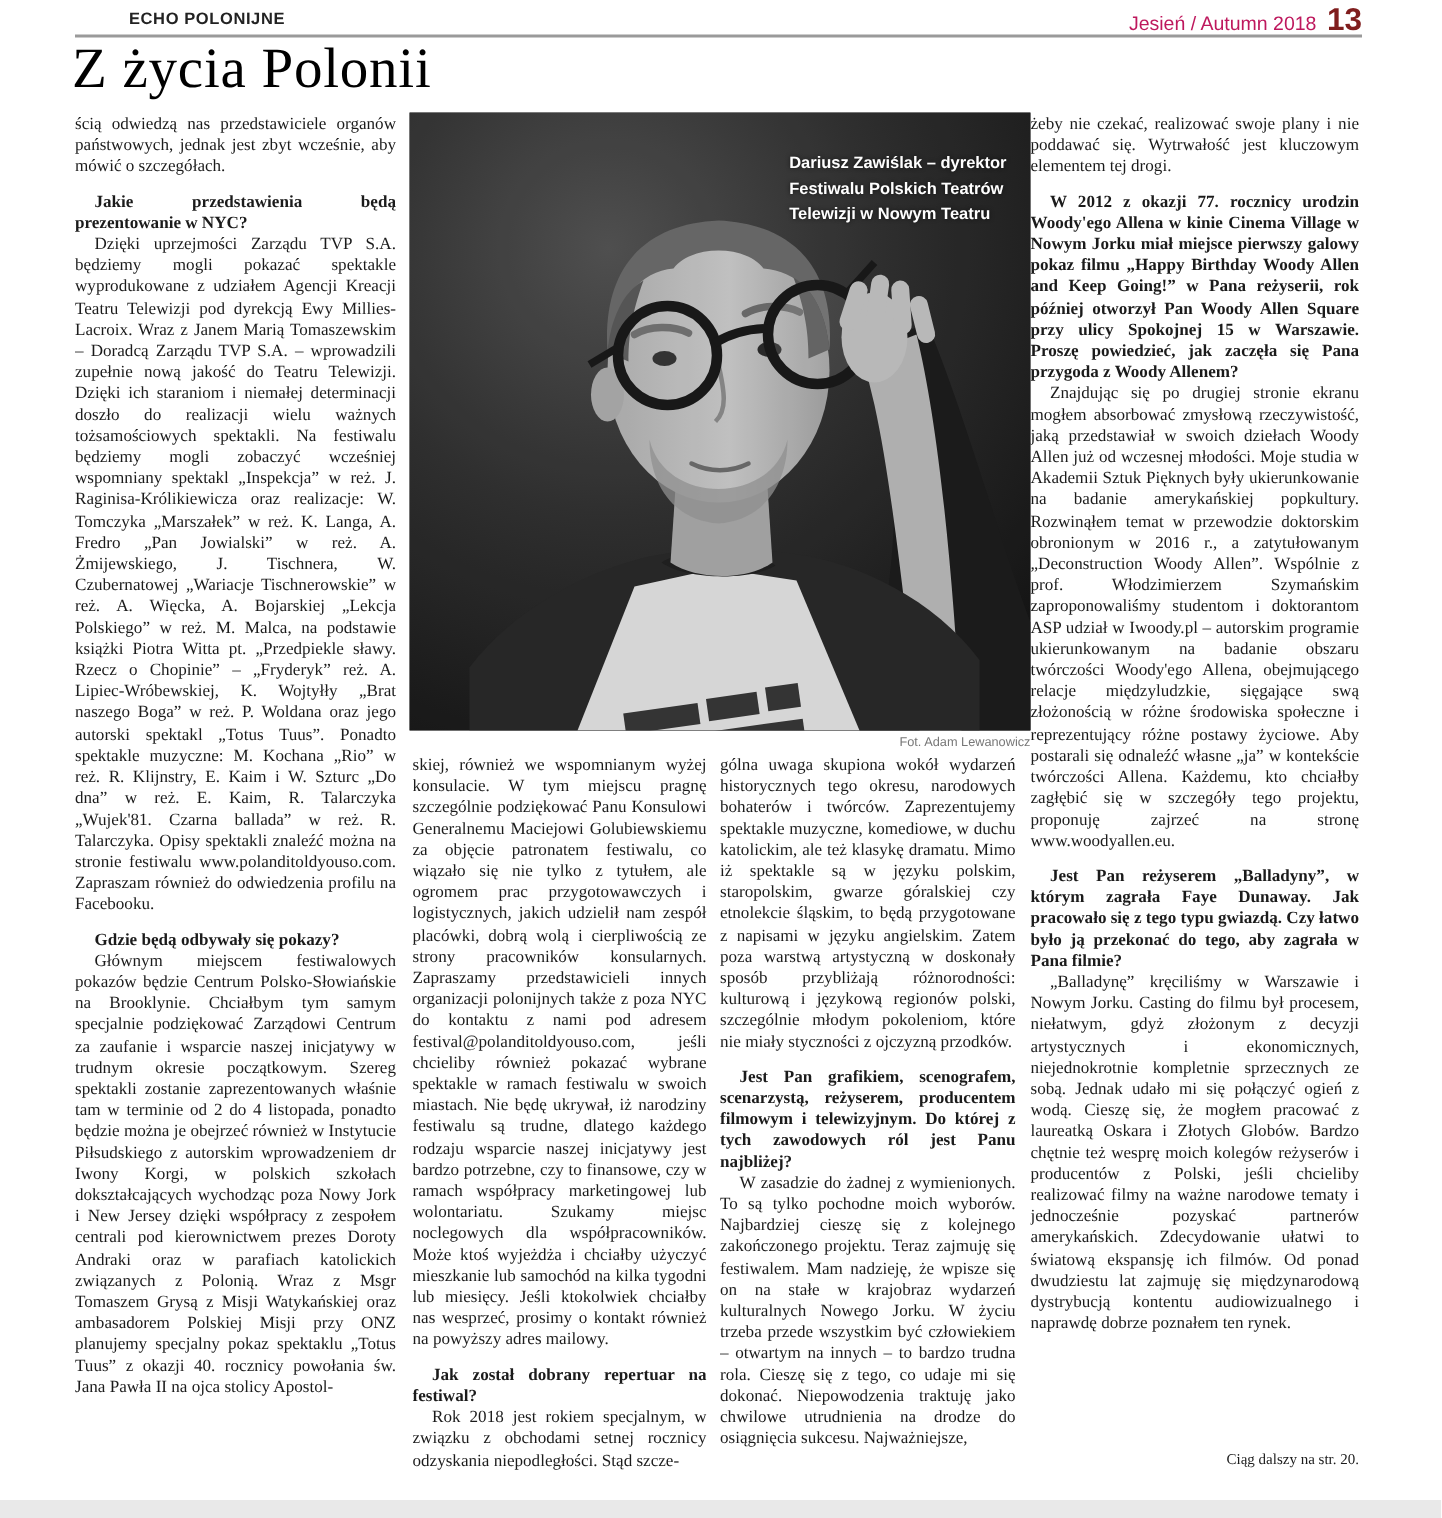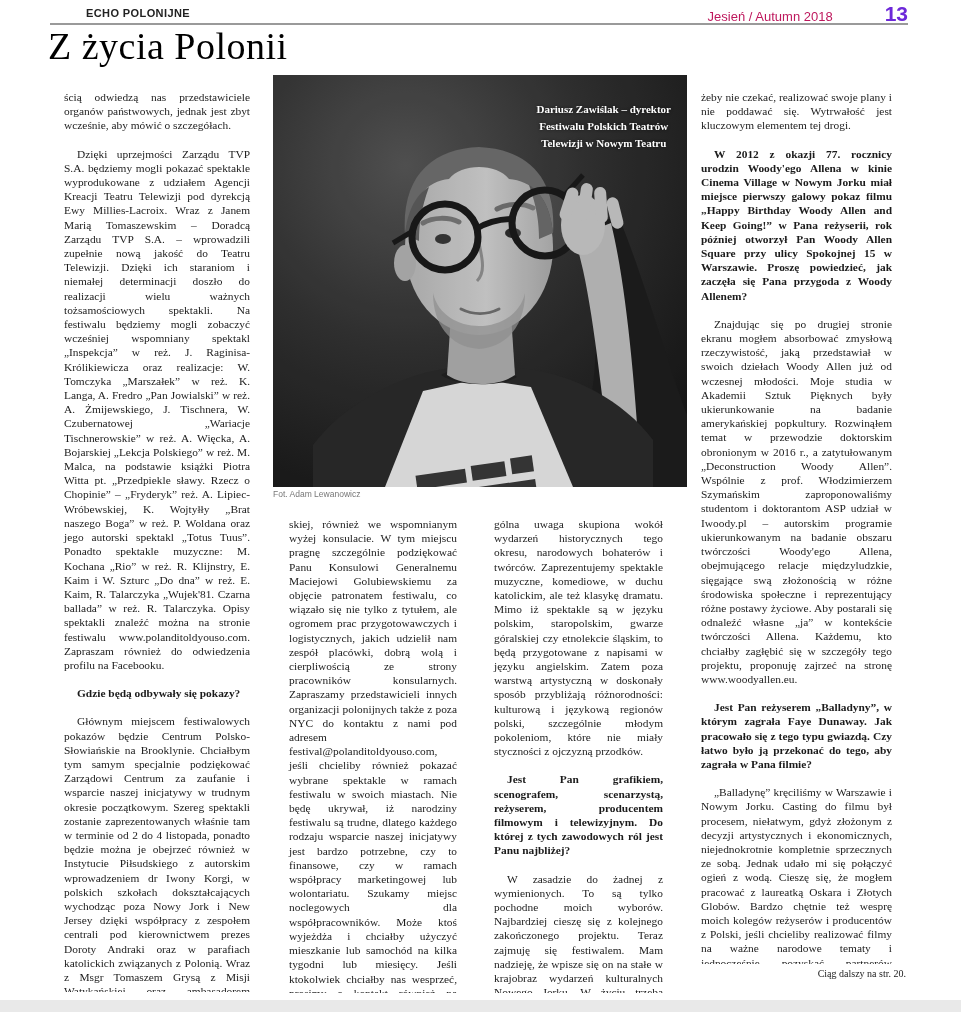--- a/index.html
+++ b/index.html
@@ -5,45 +5,45 @@
   html,body{margin:0;padding:0;background:#fff;}
   #page{position:relative;width:961px;height:1012px;background:#ffffff;overflow:hidden;
         font-family:"Liberation Serif",serif;color:#1b1b1b;}
 
   
   .masthead{position:absolute;left:50px;top:7px;font-family:"Liberation Sans",sans-serif;
             font-size:11px;font-weight:bold;letter-spacing:.4px;color:#222;padding-left:36px;}
   .issue{position:absolute;right:53px;top:2px;display:flex;align-items:baseline;gap:7px;
          font-family:"Liberation Sans",sans-serif;}
   .issue-date{font-size:13px;color:#be185d;}
-  .page-num{font-size:21px;font-weight:bold;color:#6d28d9;margin-left:45px;}
+  .page-num{font-size:21px;font-weight:bold;color:#7f1d1d;}
   .header-rule{position:absolute;left:50px;width:858px;top:23px;height:2px;background:#9a9a9a;}
   .headline{position:absolute;left:48px;top:24px;font-size:38px;font-weight:400;
             letter-spacing:.5px;color:#000000;}
 
   
   .col{position:absolute;text-align:justify;font-size:11.4px;line-height:14.2px;overflow:hidden;}
   #col1{left:50px;top:76px;width:214px;height:916px;}
   #col2{left:275px;top:503px;width:196px;height:490px;}
   #col3{left:480px;top:503px;width:197px;height:490px;}
   #col4{left:687px;top:76px;width:219px;height:888px;}
-  .col p{margin:14px;}
+  .col p{margin:0;}
   .para{text-indent:13px;}
   .cont{text-indent:0;}
   .qhead{font-weight:bold;text-indent:13px;margin-top:9px !important;}
   .cont-note{position:absolute;left:687px;top:968px;width:219px;text-align:right;
              font-weight:normal;font-size:10px;}
 
   
   .photo{position:absolute;left:273px;top:75px;width:414px;height:412px;background:#222;}
   .photo svg{display:block;}
-  .photo-caption{position:absolute;top:26px;right:16px;text-align:center;color:#fff;
-                 font-family:Liberation Serif, serif;font-size:11px;font-weight:bold;
+  .photo-caption{position:absolute;top:26px;right:16px;text-align:left;color:#fff;
+                 font-family:Liberation Sans, sans-serif;font-size:11px;font-weight:bold;
                  line-height:17px;text-shadow:0 0 3px rgba(0,0,0,.6);}
-  .photo-credit{position:absolute;left:273px;top:489px;width:414px;
+  .photo-credit{position:absolute;left:273px;top:489px;width:414px;text-align:right;
                 font-family:"Liberation Sans",sans-serif;font-size:8.5px;color:#777;}
 
   .bottom-band{position:absolute;left:0;top:1000px;width:961px;height:12px;background:#e9e9e9;}
 </style>
 </head>
 <body>
 
 <div id="page">
 
   <div class="masthead">ECHO POLONIJNE</div>
@@ -125,20 +125,21 @@
     <div class="photo-caption">
       <div>Dariusz Zawiślak – dyrektor</div>
       <div>Festiwalu Polskich Teatrów</div>
       <div>Telewizji w Nowym Teatru</div>
     </div>
   </div>
   <div class="photo-credit">Fot. Adam Lewanowicz</div>
 
   <div class="col" id="col1">
       <p class="para cont">ścią odwiedzą nas przedstawiciele organów państwowych, jednak jest zbyt wcześnie, aby mówić o szczegółach.</p>
+      <p class="qhead">Jakie przedstawienia będą prezentowanie w NYC?</p>
       <p class="para">Dzięki uprzejmości Zarządu TVP S.A. będziemy mogli pokazać spektakle wyprodukowane z udziałem Agencji Kreacji Teatru Telewizji pod dyrekcją Ewy Millies-Lacroix. Wraz z Janem Marią Tomaszewskim – Doradcą Zarządu TVP S.A. – wprowadzili zupełnie nową jakość do Teatru Telewizji. Dzięki ich staraniom i niemałej determinacji doszło do realizacji wielu ważnych tożsamościowych spektakli. Na festiwalu będziemy mogli zobaczyć wcześniej wspomniany spektakl „Inspekcja” w reż. J. Raginisa-Królikiewicza oraz realizacje: W. Tomczyka „Marszałek” w reż. K. Langa, A. Fredro „Pan Jowialski” w reż. A. Żmijewskiego, J. Tischnera, W. Czubernatowej „Wariacje Tischnerowskie” w reż. A. Więcka, A. Bojarskiej „Lekcja Polskiego” w reż. M. Malca, na podstawie książki Piotra Witta pt. „Przedpiekle sławy. Rzecz o Chopinie” – „Fryderyk” reż. A. Lipiec-Wróbewskiej, K. Wojtyłły „Brat naszego Boga” w reż. P. Woldana oraz jego autorski spektakl „Totus Tuus”. Ponadto spektakle muzyczne: M. Kochana „Rio” w reż. R. Klijnstry, E. Kaim i W. Szturc „Do dna” w reż. E. Kaim, R. Talarczyka „Wujek'81. Czarna ballada” w reż. R. Talarczyka. Opisy spektakli znaleźć można na stronie festiwalu www.polanditoldyouso.com. Zapraszam również do odwiedzenia profilu na Facebooku.</p>
       <p class="qhead">Gdzie będą odbywały się pokazy?</p>
       <p class="para">Głównym miejscem festiwalowych pokazów będzie Centrum Polsko-Słowiańskie na Brooklynie. Chciałbym tym samym specjalnie podziękować Zarządowi Centrum za zaufanie i wsparcie naszej inicjatywy w trudnym okresie początkowym. Szereg spektakli zostanie zaprezentowanych właśnie tam w terminie od 2 do 4 listopada, ponadto będzie można je obejrzeć również w Instytucie Piłsudskiego z autorskim wprowadzeniem dr Iwony Korgi, w polskich szkołach dokształcających wychodząc poza Nowy Jork i New Jersey dzięki współpracy z zespołem centrali pod kierownictwem prezes Doroty Andraki oraz w parafiach katolickich związanych z Polonią. Wraz z Msgr Tomaszem Grysą z Misji Watykańskiej oraz ambasadorem Polskiej Misji przy ONZ planujemy specjalny pokaz spektaklu „Totus Tuus” z okazji 40. rocznicy powołania św. Jana Pawła II na ojca stolicy Apostol-</p>
     </div>
   <div class="col" id="col2">
       <p class="para cont">skiej, również we wspomnianym wyżej konsulacie. W tym miejscu pragnę szczególnie podziękować Panu Konsulowi Generalnemu Maciejowi Golubiewskiemu za objęcie patronatem festiwalu, co wiązało się nie tylko z tytułem, ale ogromem prac przygotowawczych i logistycznych, jakich udzielił nam zespół placówki, dobrą wolą i cierpliwością ze strony pracowników konsularnych. Zapraszamy przedstawicieli innych organizacji polonijnych także z poza NYC do kontaktu z nami pod adresem festival@polanditoldyouso.com, jeśli chcieliby również pokazać wybrane spektakle w ramach festiwalu w swoich miastach. Nie będę ukrywał, iż narodziny festiwalu są trudne, dlatego każdego rodzaju wsparcie naszej inicjatywy jest bardzo potrzebne, czy to finansowe, czy w ramach współpracy marketingowej lub wolontariatu. Szukamy miejsc noclegowych dla współpracowników. Może ktoś wyjeżdża i chciałby użyczyć mieszkanie lub samochód na kilka tygodni lub miesięcy. Jeśli ktokolwiek chciałby nas wesprzeć, prosimy o kontakt również na powyższy adres mailowy.</p>
       <p class="qhead">Jak został dobrany repertuar na festiwal?</p>
       <p class="para">Rok 2018 jest rokiem specjalnym, w związku z obchodami setnej rocznicy odzyskania niepodległości. Stąd szcze-</p>
     </div>
   <div class="col" id="col3">

